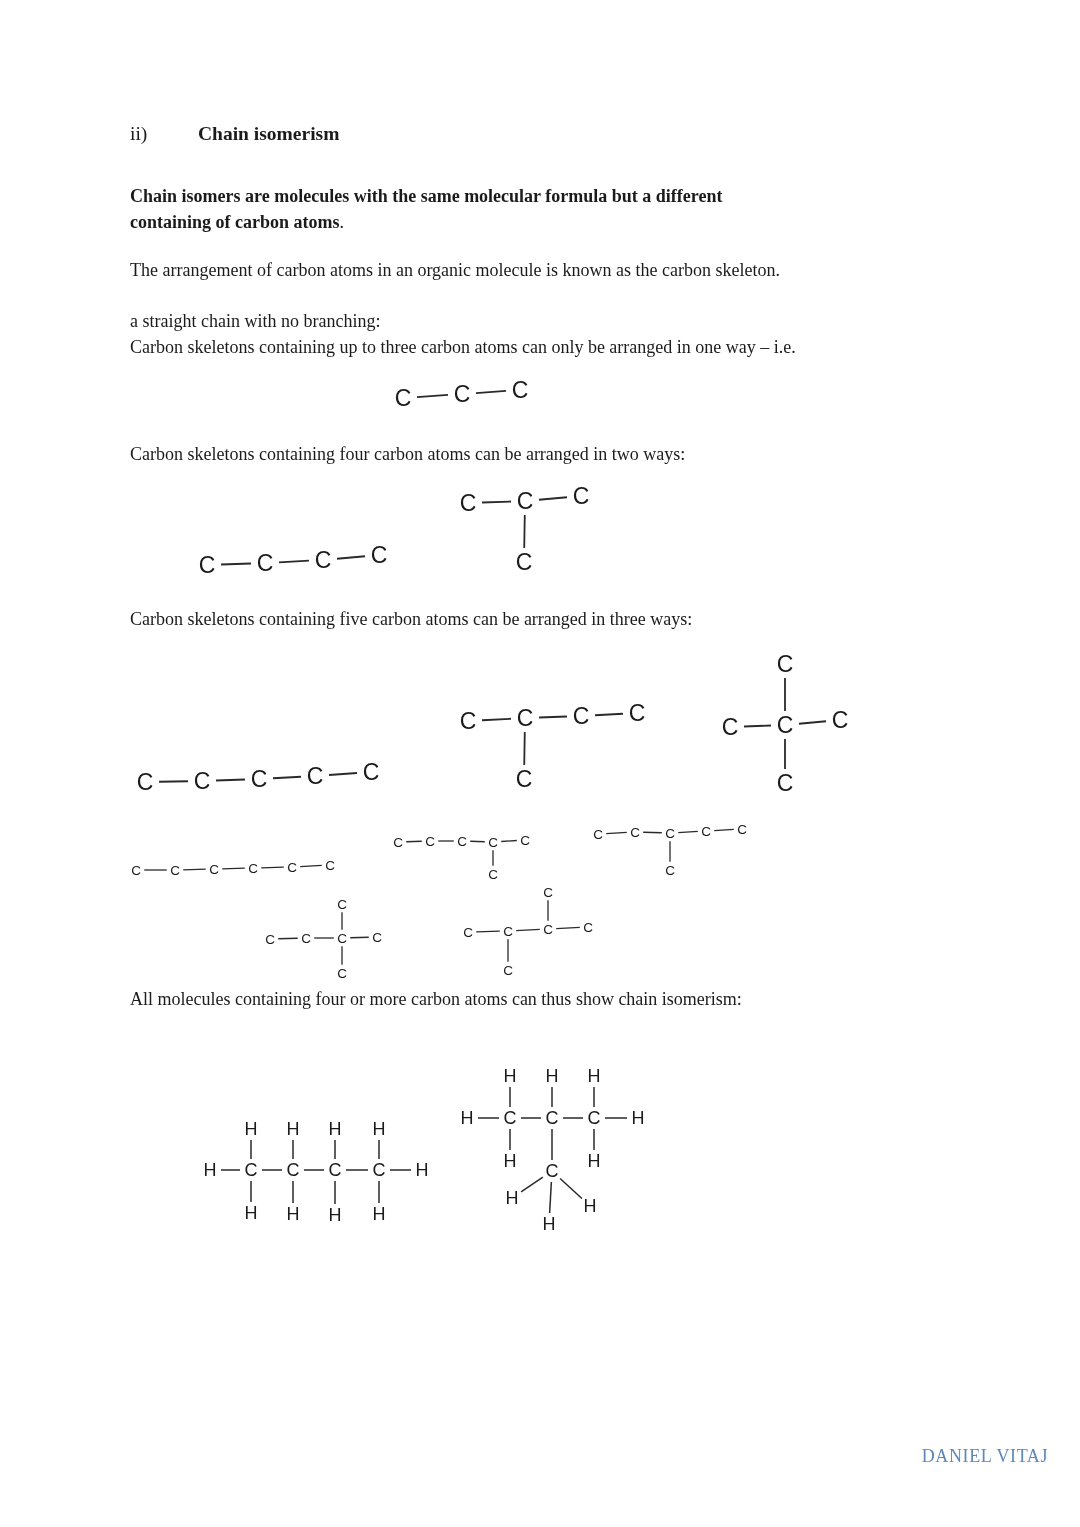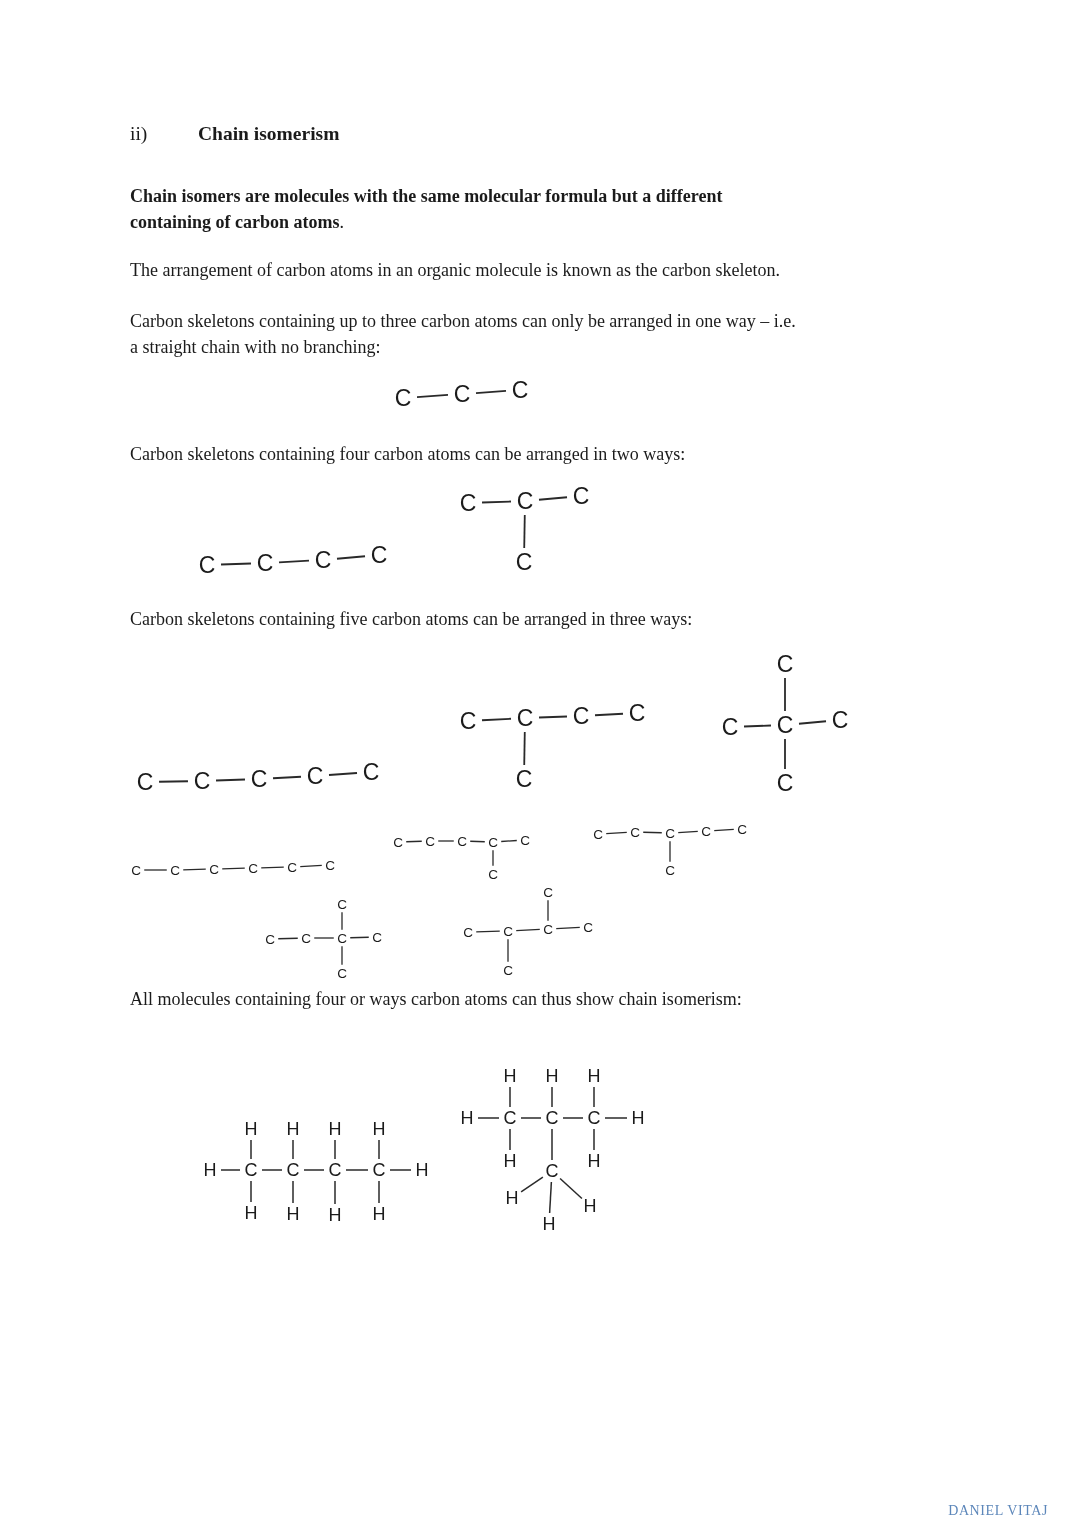--- a/index.html
+++ b/index.html
@@ -20,44 +20,44 @@
     color:#1b1b1b;
   }
   .para .line{display:block;}
   .bold{font-weight:bold;}
   .heading{position:absolute;left:130px;top:123px;font-size:19.5px;}
   .hnum{display:inline-block;width:68px;font-weight:normal;}
   .struct{position:absolute;}
   .struct svg{display:block;overflow:visible;}
   .footer{
     position:absolute;
-    top:1503px;right:32px;
-    font-size:14px;
+    top:1446px;right:32px;
+    font-size:18px;
     letter-spacing:0.6px;
   }
 </style>
 </head>
 <body>
 
 <div id="page">
 
   <div class="heading">
     <span class="hnum">ii)</span><span class="bold">Chain isomerism</span>
   </div>
 
   <div class="para bold" style="top:183px;width:760px">
     <span class="line">Chain isomers are molecules with the same molecular formula but a different</span>
     <span class="line"><span>containing of carbon atoms</span><span style="font-weight:normal">.</span></span>
   </div>
 
   <div class="para" style="top:257px">The arrangement of carbon atoms in an organic molecule is known as the carbon skeleton.</div>
 
   <div class="para" style="top:308px">
+    <span class="line">a straight chain with no branching:</span>
     <span class="line">Carbon skeletons containing up to three carbon atoms can only be arranged in one way – i.e.</span>
-    <span class="line">a straight chain with no branching:</span>
   </div>
 
   <div class="struct" style="left:390px;top:375px">
       <svg width="150" height="40">
         <line x1="26.997867120711" y1="22.050992059612813" x2="58.002132879289" y2="19.949007940387187" stroke="#2a2a2a" stroke-width="1.8"></line>
         <line x1="85.99675350777446" y1="18.034706654636246" x2="116.00324649222554" y2="15.965293345363754" stroke="#2a2a2a" stroke-width="1.8"></line>
         <text x="13" y="31.28" text-anchor="middle" font-size="23" font-family="&quot;Liberation Sans&quot;,&quot;DejaVu Sans&quot;,sans-serif" fill="#1b1b1b">C</text>
         <text x="72" y="27.28" text-anchor="middle" font-size="23" font-family="&quot;Liberation Sans&quot;,&quot;DejaVu Sans&quot;,sans-serif" fill="#1b1b1b">C</text>
         <text x="130" y="23.28" text-anchor="middle" font-size="23" font-family="&quot;Liberation Sans&quot;,&quot;DejaVu Sans&quot;,sans-serif" fill="#1b1b1b">C</text>
       </svg>
@@ -200,21 +200,21 @@
         <line x1="48" y1="57.235" x2="48" y2="79.765" stroke="#2a2a2a" stroke-width="1.3"></line>
         <text x="8" y="54.86" text-anchor="middle" font-size="13.5" font-family="&quot;Liberation Sans&quot;,&quot;DejaVu Sans&quot;,sans-serif" fill="#1b1b1b">C</text>
         <text x="48" y="53.86" text-anchor="middle" font-size="13.5" font-family="&quot;Liberation Sans&quot;,&quot;DejaVu Sans&quot;,sans-serif" fill="#1b1b1b">C</text>
         <text x="88" y="51.86" text-anchor="middle" font-size="13.5" font-family="&quot;Liberation Sans&quot;,&quot;DejaVu Sans&quot;,sans-serif" fill="#1b1b1b">C</text>
         <text x="128" y="49.86" text-anchor="middle" font-size="13.5" font-family="&quot;Liberation Sans&quot;,&quot;DejaVu Sans&quot;,sans-serif" fill="#1b1b1b">C</text>
         <text x="88" y="14.86" text-anchor="middle" font-size="13.5" font-family="&quot;Liberation Sans&quot;,&quot;DejaVu Sans&quot;,sans-serif" fill="#1b1b1b">C</text>
         <text x="48" y="92.86" text-anchor="middle" font-size="13.5" font-family="&quot;Liberation Sans&quot;,&quot;DejaVu Sans&quot;,sans-serif" fill="#1b1b1b">C</text>
       </svg>
     </div>
 
-  <div class="para" style="top:986px">All molecules containing four or ways carbon atoms can thus show chain isomerism:</div>
+  <div class="para" style="top:986px">All molecules containing four or more carbon atoms can thus show chain isomerism:</div>
 
 
   <div class="struct" style="left:196px;top:1112px">
       <svg width="240" height="120">
         <line x1="24.98" y1="58" x2="44.019999999999996" y2="58" stroke="#2a2a2a" stroke-width="1.5"></line>
         <line x1="65.98" y1="58" x2="86.02" y2="58" stroke="#2a2a2a" stroke-width="1.5"></line>
         <line x1="107.98" y1="58" x2="128.02" y2="58" stroke="#2a2a2a" stroke-width="1.5"></line>
         <line x1="149.98" y1="58" x2="172.02" y2="58" stroke="#2a2a2a" stroke-width="1.5"></line>
         <line x1="193.98" y1="58" x2="215.02" y2="58" stroke="#2a2a2a" stroke-width="1.5"></line>
         <line x1="55" y1="47.019999999999996" x2="55" y2="27.98" stroke="#2a2a2a" stroke-width="1.5"></line>

